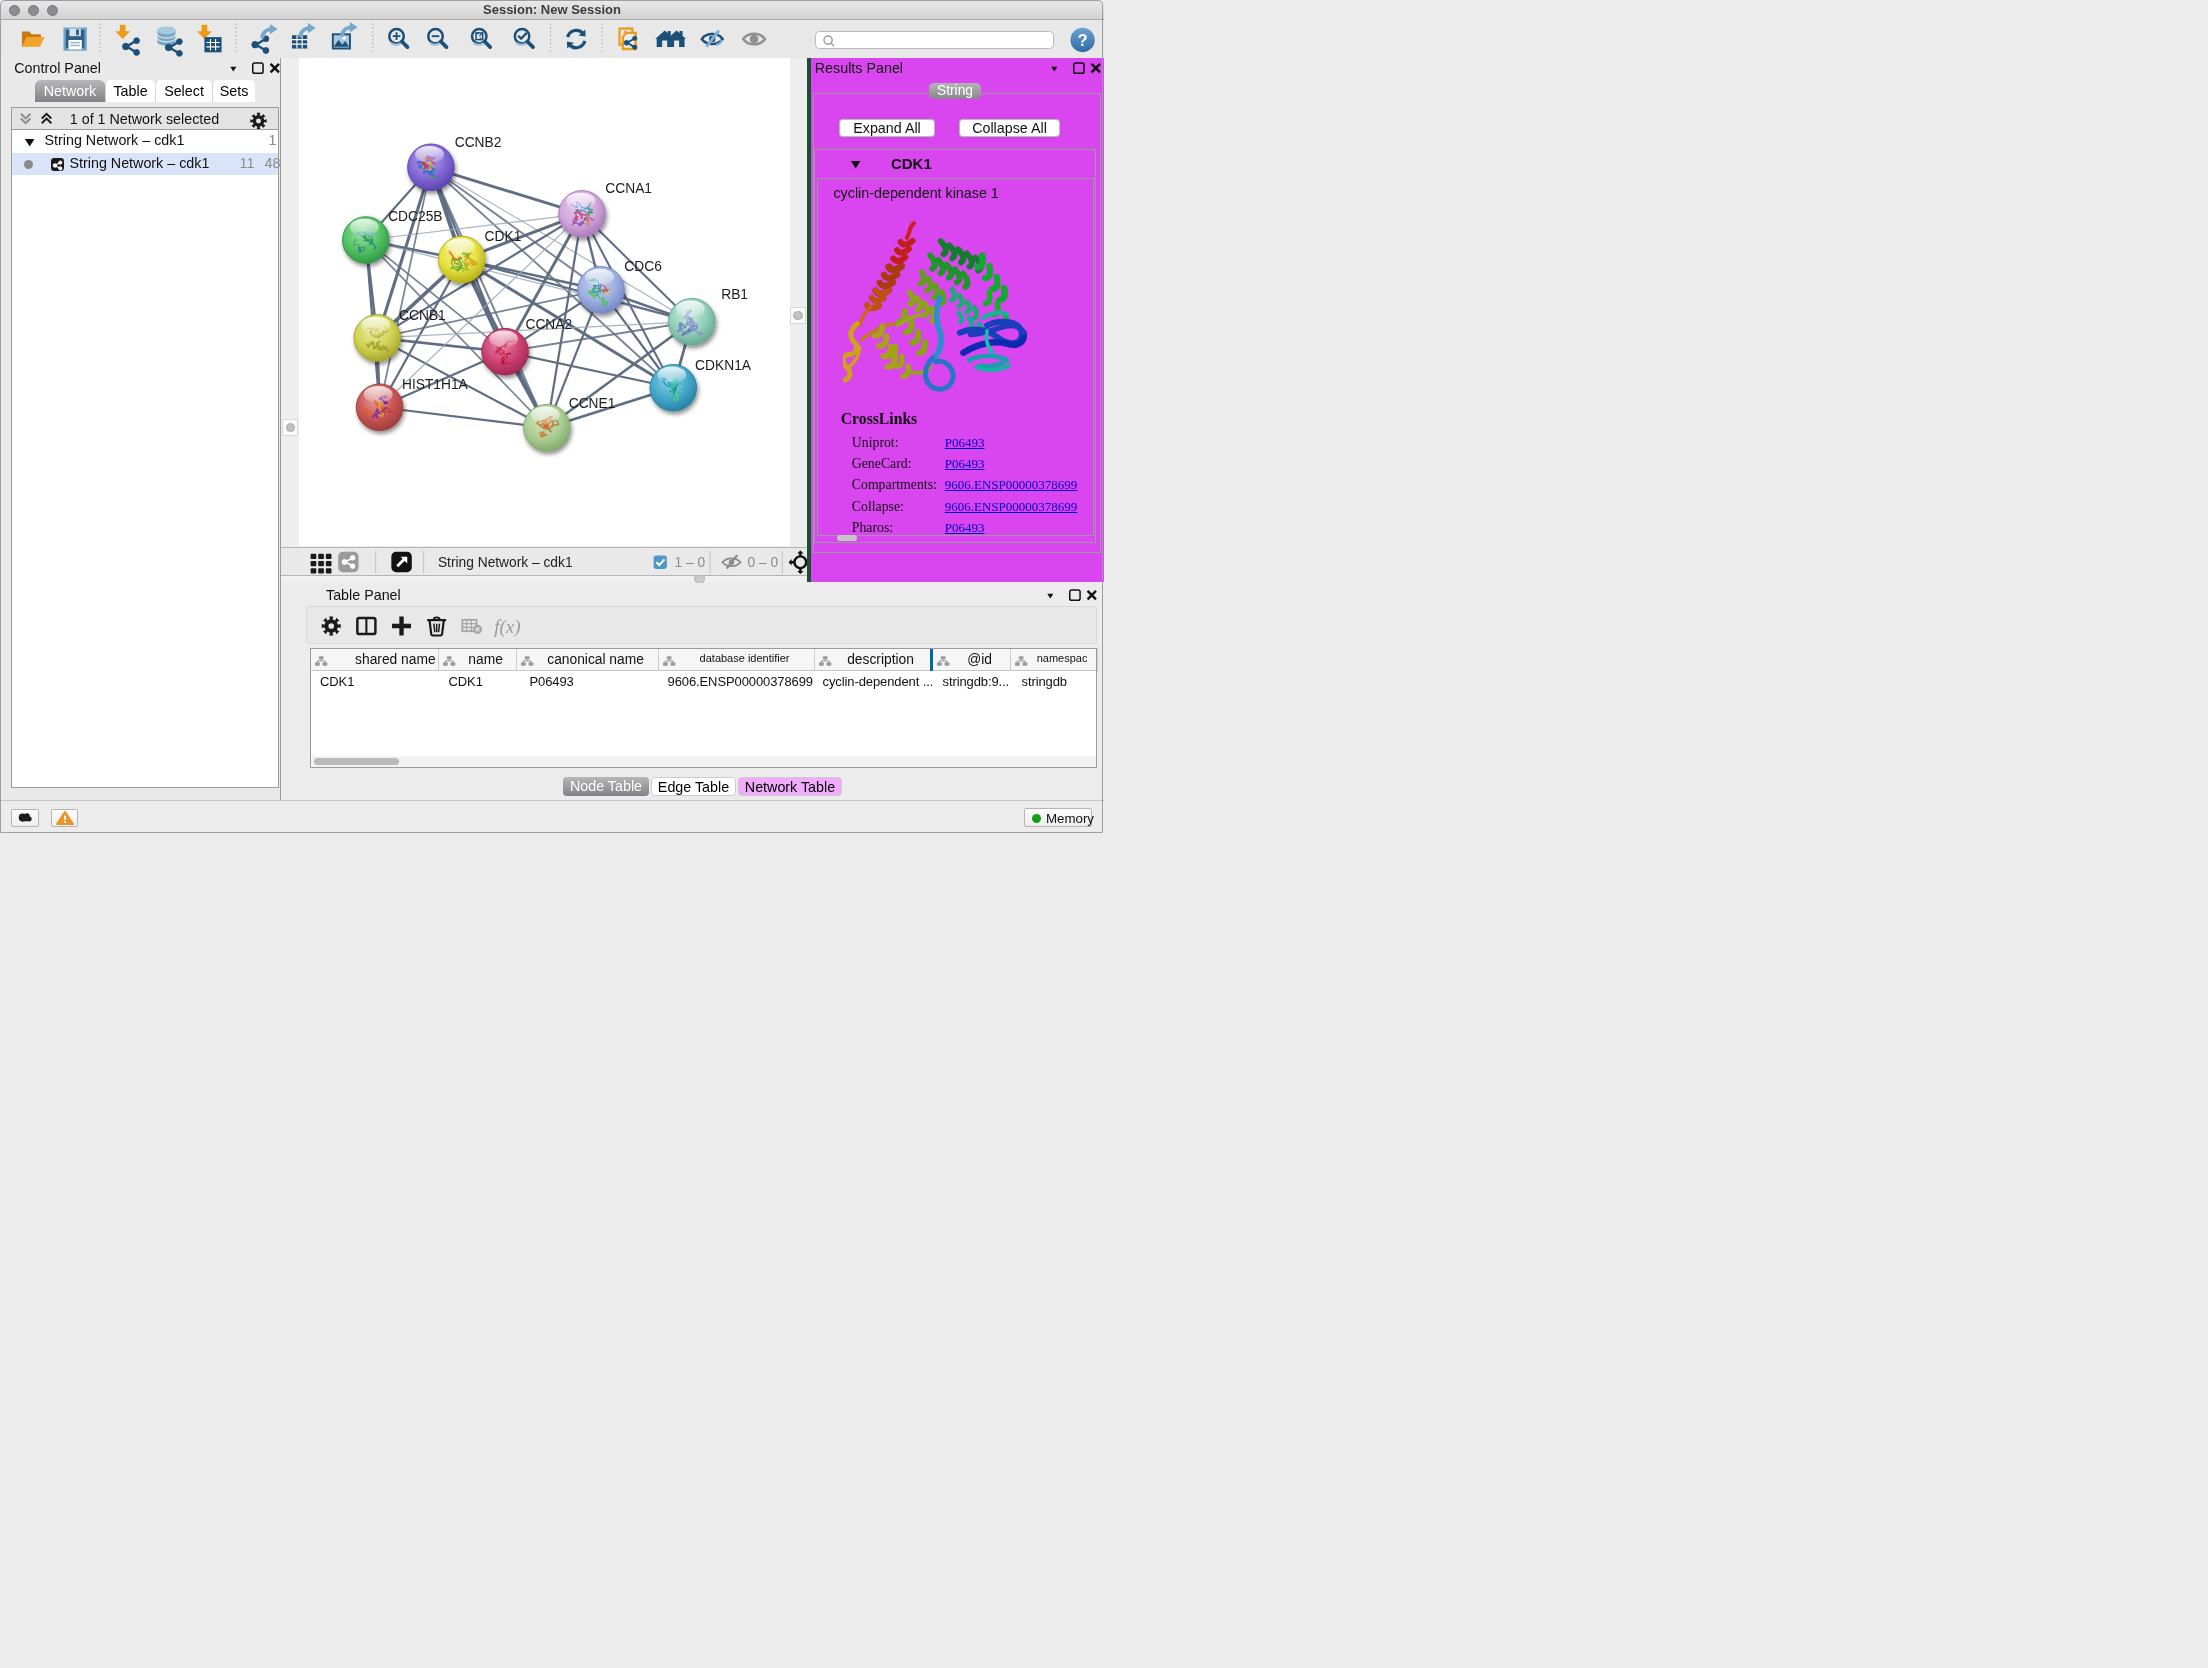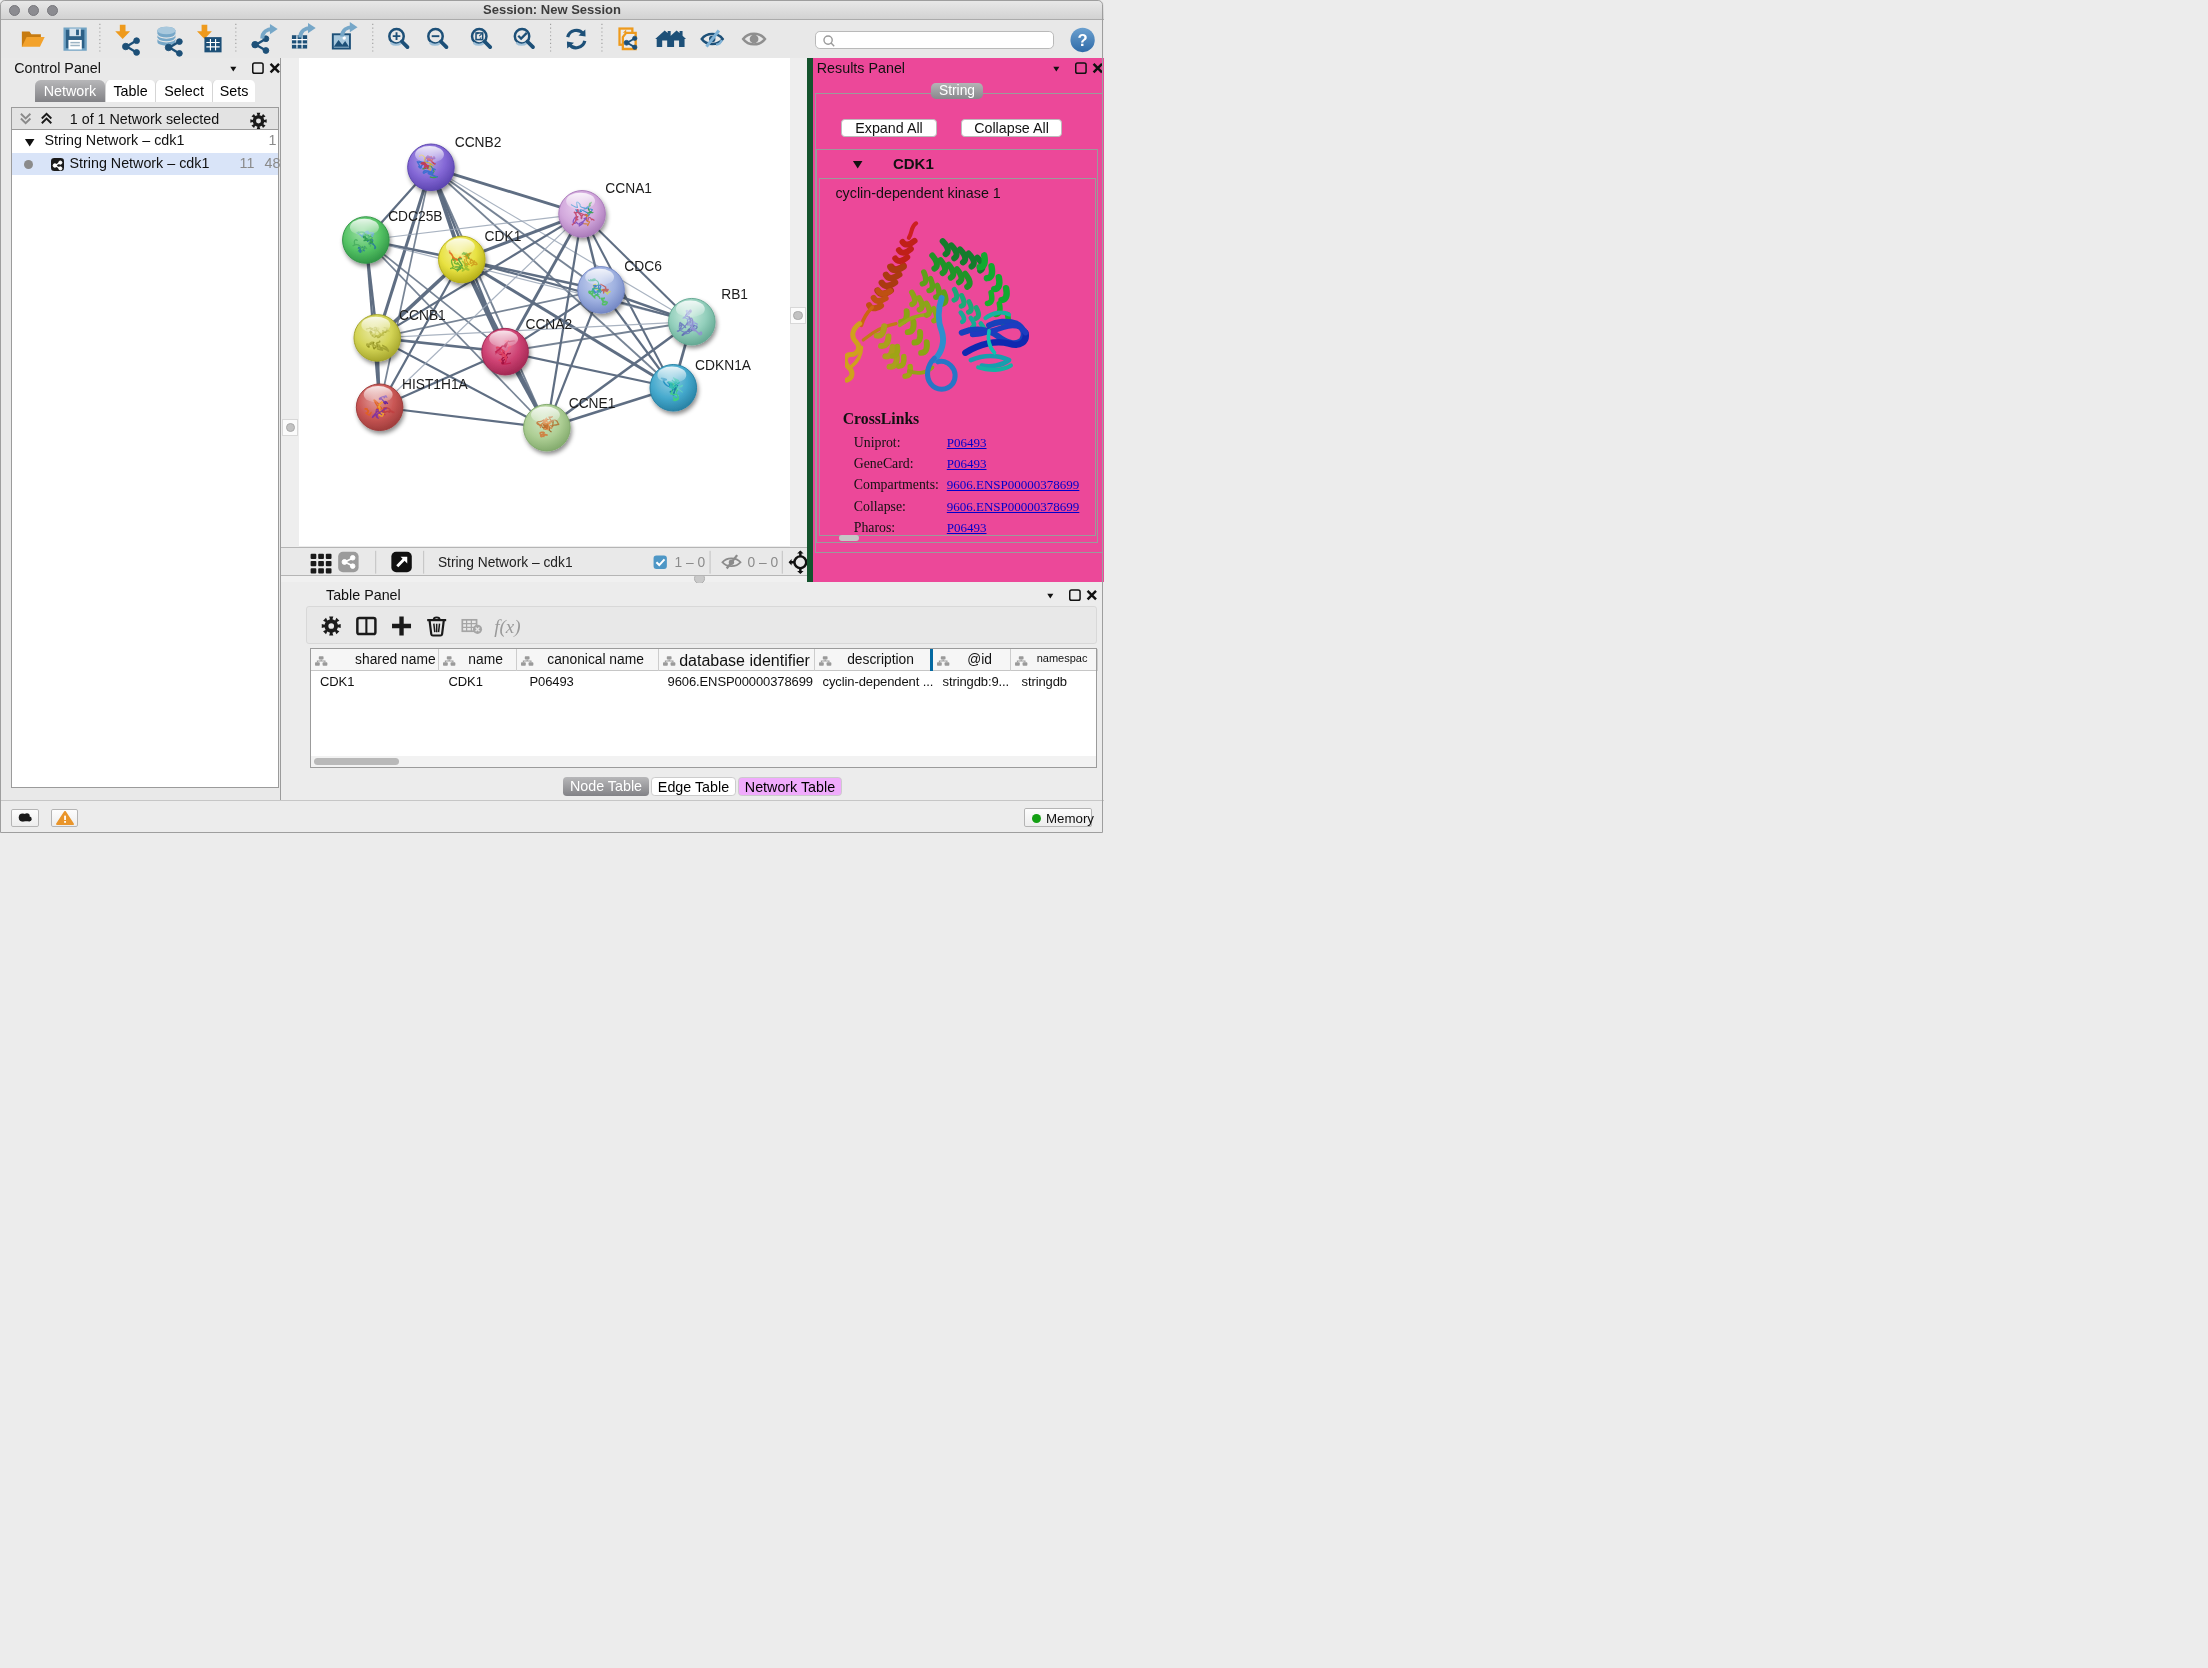--- a/index.html
+++ b/index.html
@@ -597,21 +597,21 @@
 <line x1="822.5" y1="3" x2="822.5" y2="27" stroke="#c0c0c0" stroke-width="1"></line>
         <g transform="translate(841.5,15)">
           <circle cx="0" cy="0" r="6.2" fill="none" stroke="#111" stroke-width="2.6"></circle>
 <path d="M0 -11 v5 M0 11 v-5 M-11 0 h5 M11 0 h-5" stroke="#111" stroke-width="2.6"></path>
 <path d="M-3.4 -9.2 L0 -12.4 L3.4 -9.2 M-3.4 9.2 L0 12.4 L3.4 9.2 M-9.2 -3.4 L-12.4 0 L-9.2 3.4 M9.2 -3.4 L12.4 0 L9.2 3.4" fill="#111" stroke="none"></path>
         </g>
       </g>
     </svg>
 </div>
 
-<div class="abs" style="left:807px;top:58px;width:297px;height:524px;background:#ec4899;border-left:6px solid #14532d">
+<div class="abs" style="left:807px;top:58px;width:297px;height:524px;background:#d946ef;border-left:4px solid #14532d">
  <div class="abs" style="left:3.8px;top:1.9px;font-size:14.3px;color:#111">Results Panel</div>
  <svg width="57" height="15" style="position:absolute;left:238px;top:3.8px" viewBox="0 0 60 16">
    <path d="M2 5 l6.5 0 -3.25 5 z" fill="#111"></path>
    <rect x="26" y="1" width="11" height="11" rx="2" fill="none" stroke="#111" stroke-width="1.6"></rect>
    <path d="M45 2 l9 9 M54 2 l-9 9" stroke="#111" stroke-width="2.6"></path>
  </svg>
  <div class="abs" style="left:1.9px;top:35px;width:288px;height:460px;border:1px solid #9b9b9b"></div>
  <div class="abs" style="left:118px;top:25px;width:52px;height:16px;background:linear-gradient(#b4b4b6,#88888c);border-radius:4.8px;color:#fff;text-align:center;line-height:16px;font-size:13.8px">String</div>
  <div class="abs" style="left:28px;top:61px;width:96px;height:17.6px;background:#fff;border:1px solid #bbb;border-radius:3.8px;text-align:center;line-height:17.6px;font-size:14.3px;color:#111">Expand All</div>
  <div class="abs" style="left:148px;top:61px;width:101px;height:17.6px;background:#fff;border:1px solid #bbb;border-radius:3.8px;text-align:center;line-height:17.6px;font-size:14.3px;color:#111">Collapse All</div>
@@ -785,21 +785,21 @@
         </div>
         <div class="abs" style="left:348px;top:0;width:156px;height:22px;border-right:1px solid #cdcdcd">
           <svg width="13.3" height="20" style="position:absolute;left:4.8px;top:1px" viewBox="0 0 14 21">
             <g transform="translate(0,0)" fill="#9a9a9a">
               <rect x="4" y="6.5" width="5" height="3.6" rx="0.8"></rect>
 <rect x="0" y="13" width="5" height="3.6" rx="0.8"></rect>
               <rect x="8" y="13" width="5" height="3.6" rx="0.8"></rect>
 <path d="M6.5 10 v1.5 M2.5 13 v-1.5 h8 v1.5" stroke="#9a9a9a" stroke-width="1.1" fill="none"></path>
             </g>
           </svg>
-          <div class="abs" style="left:19px;right:1.9px;top:2.9px;text-align:center;font-size:16px;color:#111;white-space:nowrap;overflow:hidden">database identifier</div>
+          <div class="abs" style="left:19px;right:1.9px;top:2.9px;text-align:center;font-size:11px;color:#111;white-space:nowrap;overflow:hidden">database identifier</div>
         </div>
         <div class="abs" style="left:504px;top:0;width:118px;height:22px;border-right:3px solid #0369a1">
           <svg width="13.3" height="20" style="position:absolute;left:4.8px;top:1px" viewBox="0 0 14 21">
             <g transform="translate(0,0)" fill="#9a9a9a">
               <rect x="4" y="6.5" width="5" height="3.6" rx="0.8"></rect>
 <rect x="0" y="13" width="5" height="3.6" rx="0.8"></rect>
               <rect x="8" y="13" width="5" height="3.6" rx="0.8"></rect>
 <path d="M6.5 10 v1.5 M2.5 13 v-1.5 h8 v1.5" stroke="#9a9a9a" stroke-width="1.1" fill="none"></path>
             </g>
           </svg>

